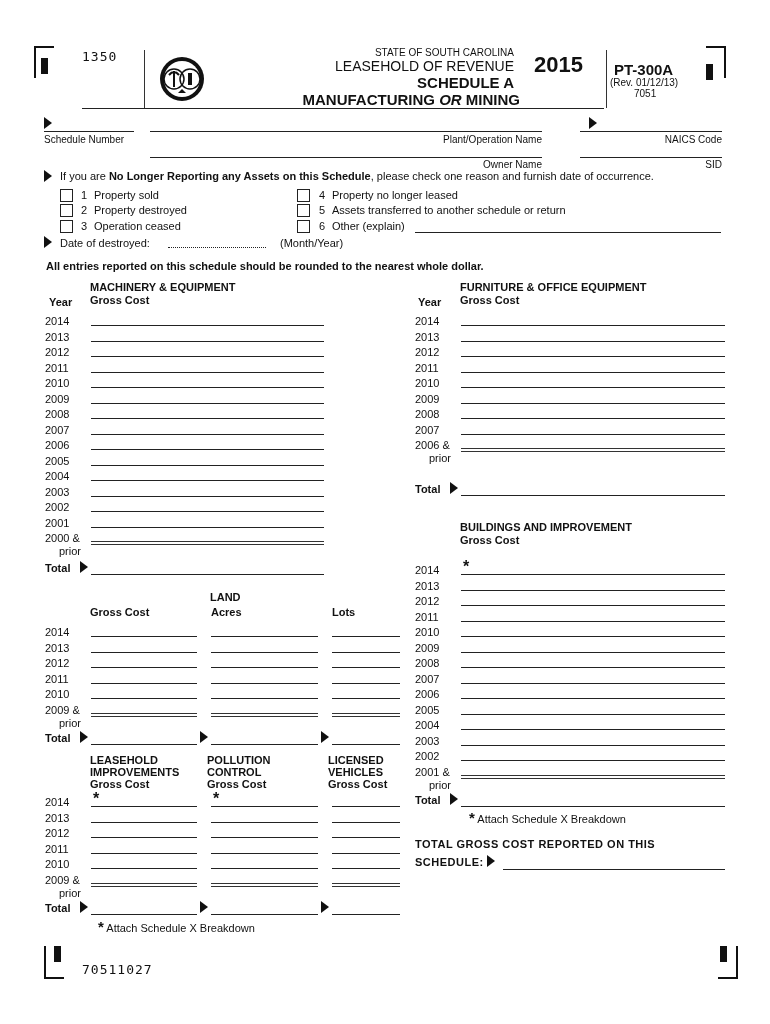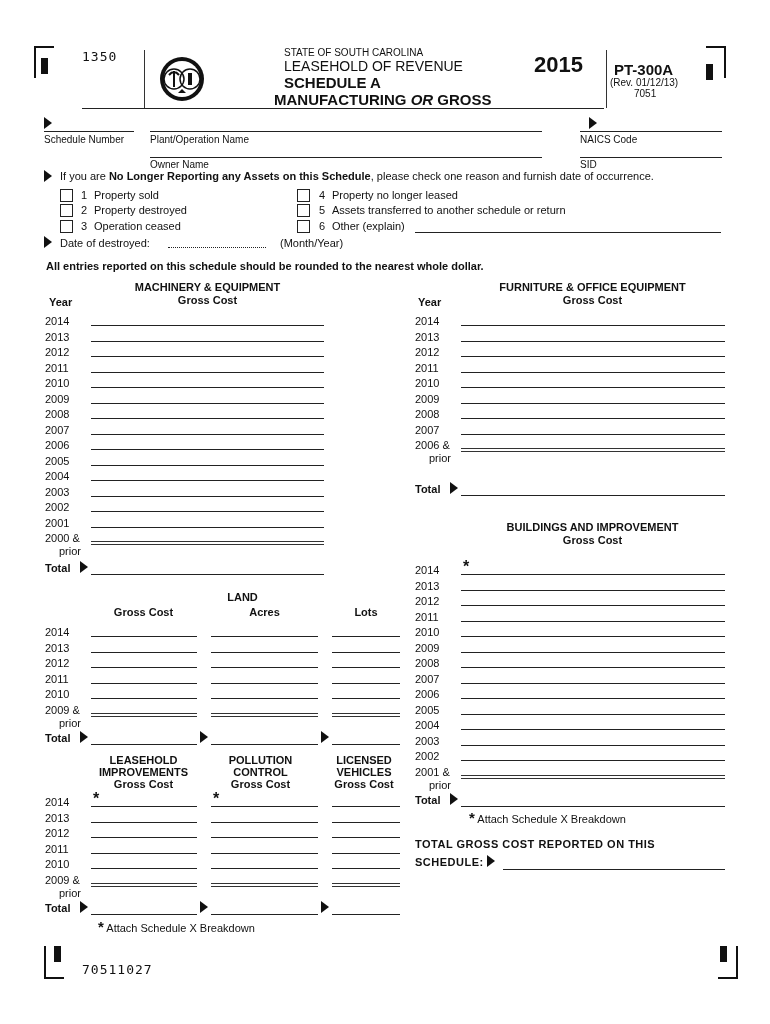--- a/index.html
+++ b/index.html
@@ -5,23 +5,23 @@
   * { box-sizing: border-box; margin: 0; padding: 0; }
   html, body { width: 770px; height: 1024px; background: #ffffff; overflow: hidden; }
   body { position: relative; font-family: "Liberation Sans", sans-serif; color: #111; font-size: 11px; }
   .abs { position: absolute; }
   .line { position: absolute; height: 0; border-top: 1px solid #222; }
   .dline { position: absolute; height: 4px; border-top: 1px solid #333; border-bottom: 1px solid #333; }
   .vline { position: absolute; width: 0; border-left: 1px solid #333; }
   .arrow { position: absolute; width: 0; height: 0; border-top: 6px solid transparent; border-bottom: 6px solid transparent; border-left: 8px solid #111; }
   .bold { font-weight: bold; }
   .ocr { font-family: "DejaVu Sans Mono", monospace; font-size: 13px; letter-spacing: 1px; }
-  .center { text-align: left; }
+  .center { text-align: right; }
   .yr { position: absolute; font-size: 11px; line-height: 13px; }
-  .hdr { position: absolute; font-weight: bold; font-size: 11px; line-height: 12px; text-align: center; }
+  .hdr { position: absolute; font-weight: bold; font-size: 11px; line-height: 12px; }
   .cb { position: absolute; width: 13px; height: 13px; border: 1px solid #222; background: #fff; }
   .star { position: absolute; font-size: 16px; line-height: 14px; font-weight: bold; }
   .field { position: absolute; height: 14px; background: transparent; border: none; }
   .corner { position: absolute; }
 </style>
 </head>
 <body>
 
 <div class="corner" style="left:34px;top:46px;width:20px;height:32px;border-left:2px solid #111;border-top:2px solid #111;">
   <div style="position:absolute;left:5px;top:10px;width:7px;height:16px;background:#111;"></div>
@@ -46,21 +46,21 @@
     <circle cx="32" cy="24" r="10" fill="none" stroke="#111" stroke-width="1.5"></circle>
     <path d="M16 16 L16 32 M11 20 Q16 14 21 20" stroke="#111" stroke-width="2" fill="none"></path>
     <rect x="30" y="18" width="4" height="12" fill="#111"></rect>
     <path d="M20 38 L28 38 L24 34 Z" fill="#111"></path>
   </svg>
 </div>
 <div class="abs center" style="left:284px;top:47px;width:230px;font-size:10px;">STATE OF SOUTH CAROLINA</div>
 <div class="abs center" style="left:284px;top:58px;width:230px;font-size:14px;">LEASEHOLD OF REVENUE</div>
 <div class="abs center bold" style="left:284px;top:74px;width:230px;font-size:15px;">SCHEDULE A</div>
 <div class="abs center bold" style="left:274px;top:91px;width:246px;font-size:15px;">
-  <span>MANUFACTURING </span><i>OR</i><span> GROSS</span>
+  <span>MANUFACTURING </span><i>OR</i><span> MINING</span>
 </div>
 <div class="abs bold" style="left:534px;top:52px;font-size:22px;">2015</div>
 <div class="vline" style="left:606px;top:50px;height:58px;"></div>
 <div class="abs bold" style="left:614px;top:61px;font-size:15px;">PT-300A</div>
 <div class="abs" style="left:610px;top:77px;font-size:10px;">(Rev. 01/12/13)</div>
 <div class="abs" style="left:634px;top:88px;font-size:10px;">7051</div>
 <div class="line" style="left:82px;top:108px;width:522px;"></div>
 
 <div class="arrow" style="left:44px;top:117px;"></div>
 <div class="field" style="left:44px;top:118px;width:90px;"></div>

